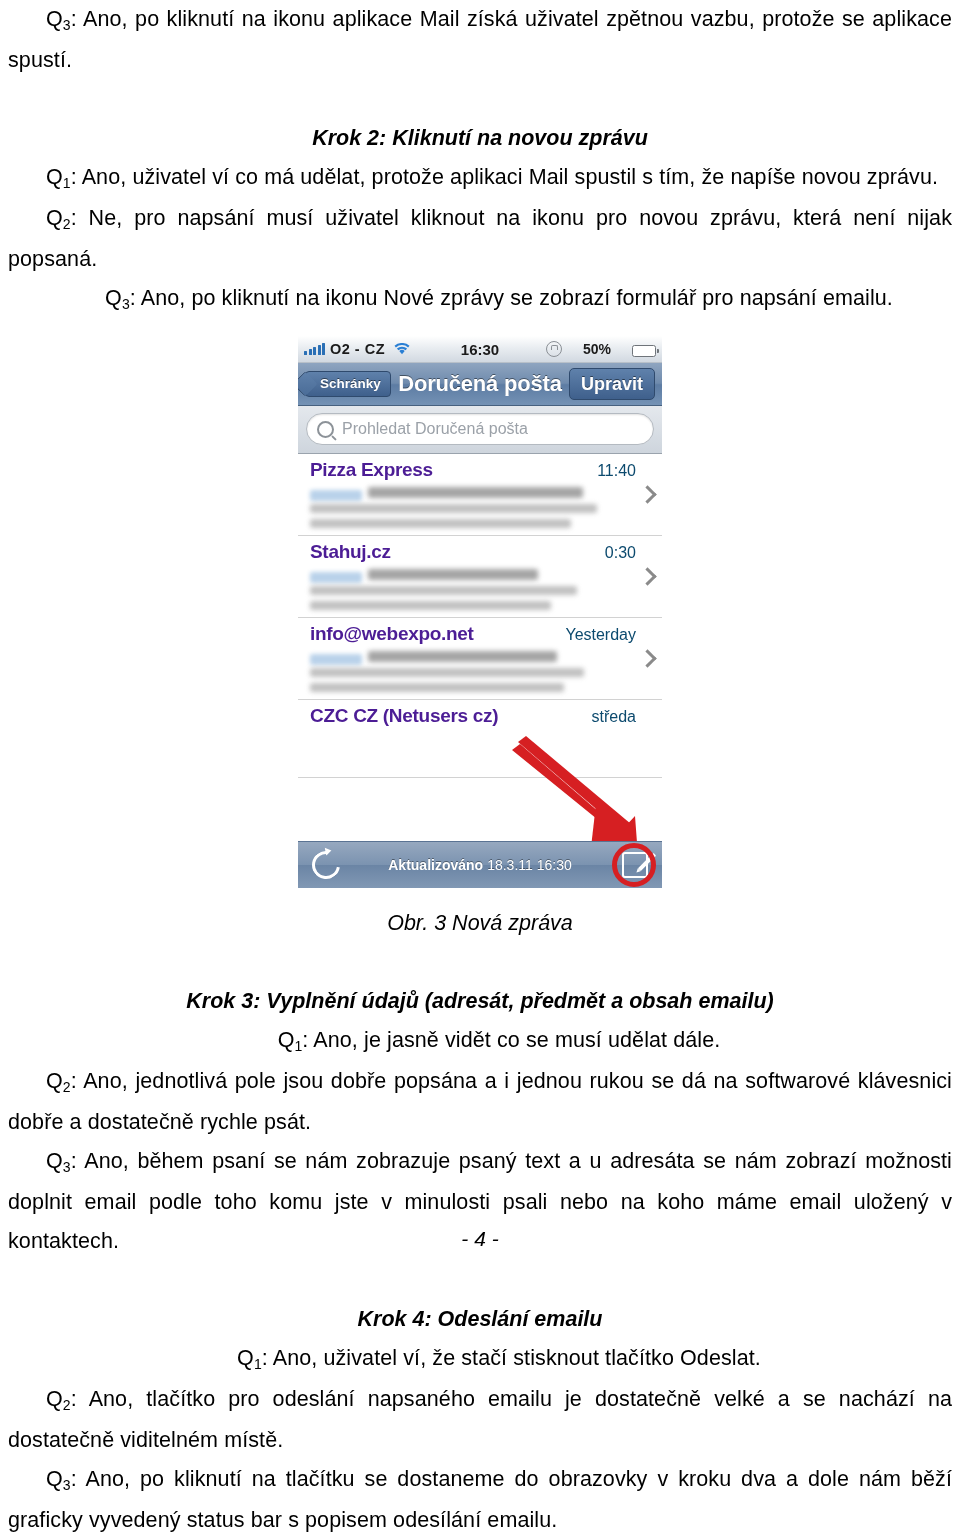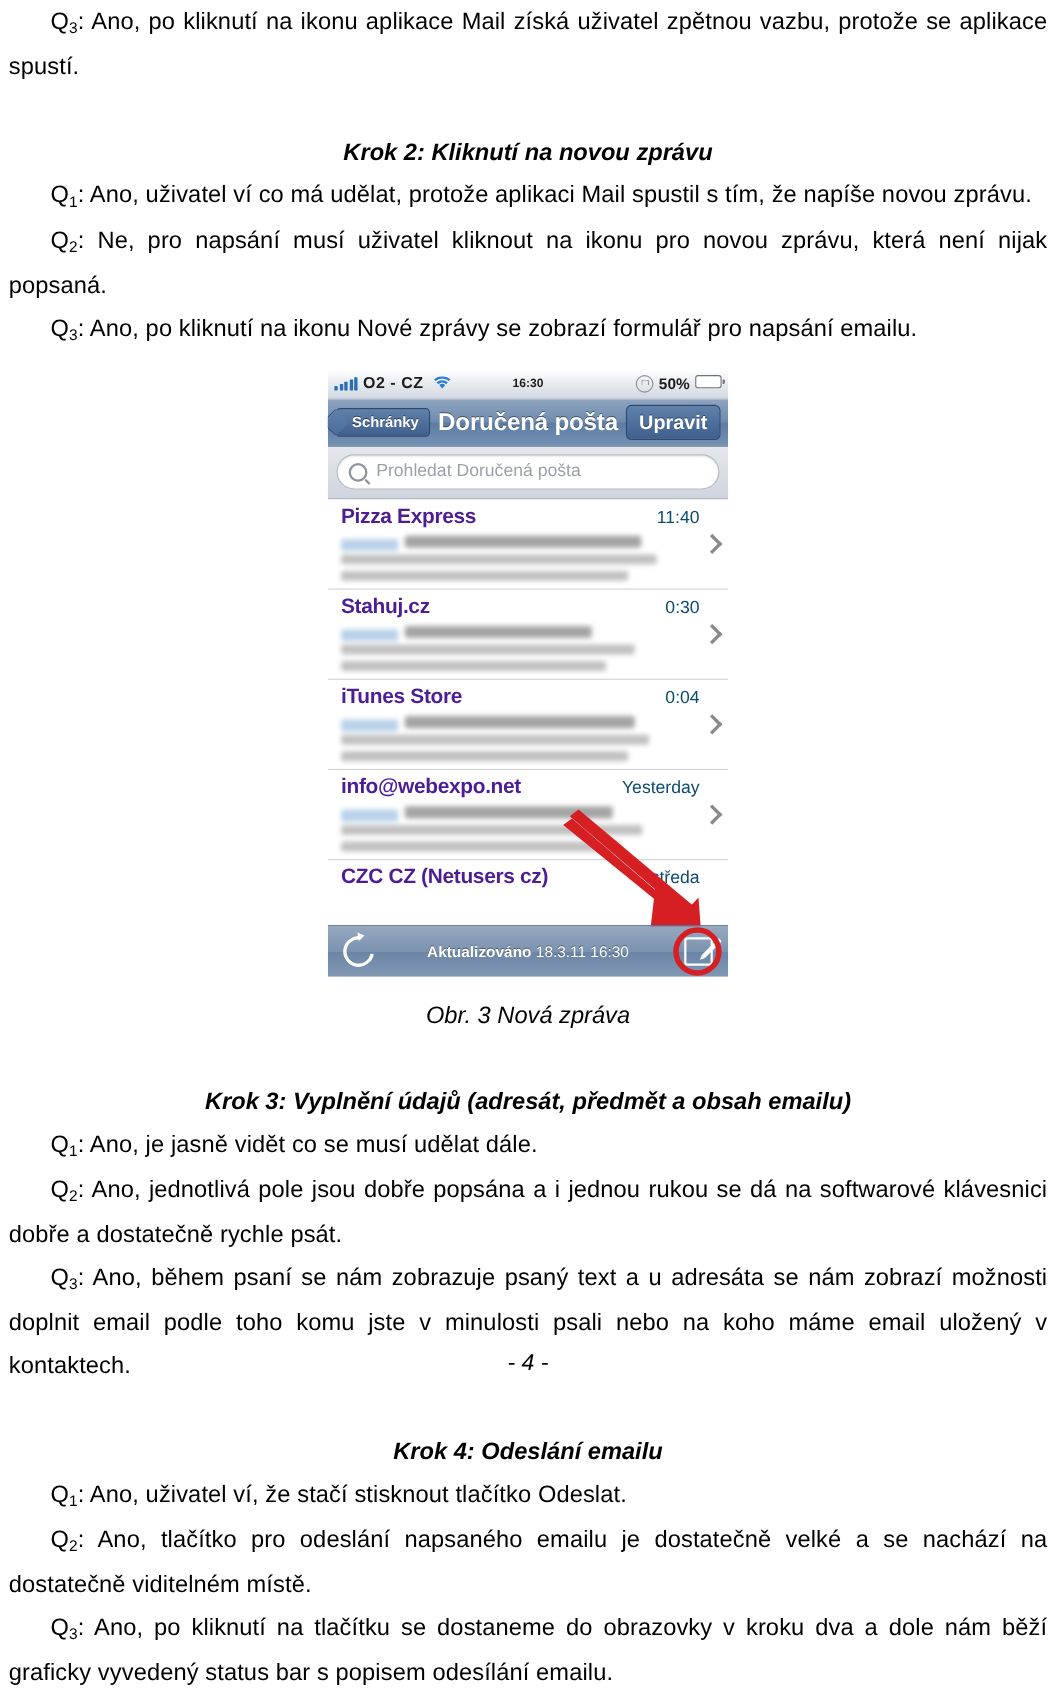--- a/index.html
+++ b/index.html
@@ -32,21 +32,21 @@
   p.para {
     margin: 0;
     font-size: 21.5px;
     line-height: 39px;
     text-align: justify;
     text-indent: 38px;
     text-justify: inter-word;
     letter-spacing: 0.1px;
   }
   p.para.last-of-block {
-    text-align: left;
+    text-align: center;
   }
   p.heading {
     margin: 0;
     font-size: 21.5px;
     line-height: 39px;
     font-weight: bold;
     font-style: italic;
     text-indent: 0;
     text-align: center;
   }
@@ -90,28 +90,28 @@
   .signal-bars i:nth-child(2) { height: 6px; }
   .signal-bars i:nth-child(3) { height: 8px; }
   .signal-bars i:nth-child(4) { height: 10px; }
   .signal-bars i:nth-child(5) { height: 12px; }
   .carrier { font-size: 14.5px; letter-spacing: 0.5px; }
   .wifi-icon { margin-left: 4px; display: inline-block; }
   .sb-center {
     position: absolute;
     left: 0; right: 0;
     text-align: center;
-    font-size: 11px;
+    font-size: 15px;
     font-weight: bold;
   }
   .sb-right {
     margin-left: auto;
     display: flex;
-    align-items: flex-start;
-    gap: 5px;
+    align-items: flex-end;
+    gap: 21px;
     padding-right: 6px;
   }
   .rot-lock {
     width: 14px; height: 14px;
     border: 1.5px solid #8b9096;
     border-radius: 50%;
     position: relative;
   }
   .rot-lock:after {
     content: "";
@@ -459,31 +459,20 @@
               <span class="mail-sender">Stahuj.cz</span>
               <span class="mail-time">0:30</span>
             </div>
             <div class="blur-line subject" style="margin-left:58px;width:52%"></div>
             <div class="blue-chip" style="top:36px"></div>
             <div class="blur-line body1" style="width:82%"></div>
             <div class="blur-line body2" style="width:74%"></div>
             <span class="chev"></span>
           </div>
 
-          <div class="mail-row">
-            <div class="mail-top">
-              <span class="mail-sender">iTunes Store</span>
-              <span class="mail-time">0:04</span>
-            </div>
-            <div class="blur-line subject" style="margin-left:58px;width:64%"></div>
-            <div class="blue-chip" style="top:36px"></div>
-            <div class="blur-line body1" style="width:86%"></div>
-            <div class="blur-line body2" style="width:80%"></div>
-            <span class="chev"></span>
-          </div>
 
           <div class="mail-row">
             <div class="mail-top">
               <span class="mail-sender">info@webexpo.net</span>
               <span class="mail-time">Yesterday</span>
             </div>
             <div class="blur-line subject" style="margin-left:58px;width:58%"></div>
             <div class="blue-chip" style="top:36px"></div>
             <div class="blur-line body1" style="width:84%"></div>
             <div class="blur-line body2" style="width:78%"></div>

